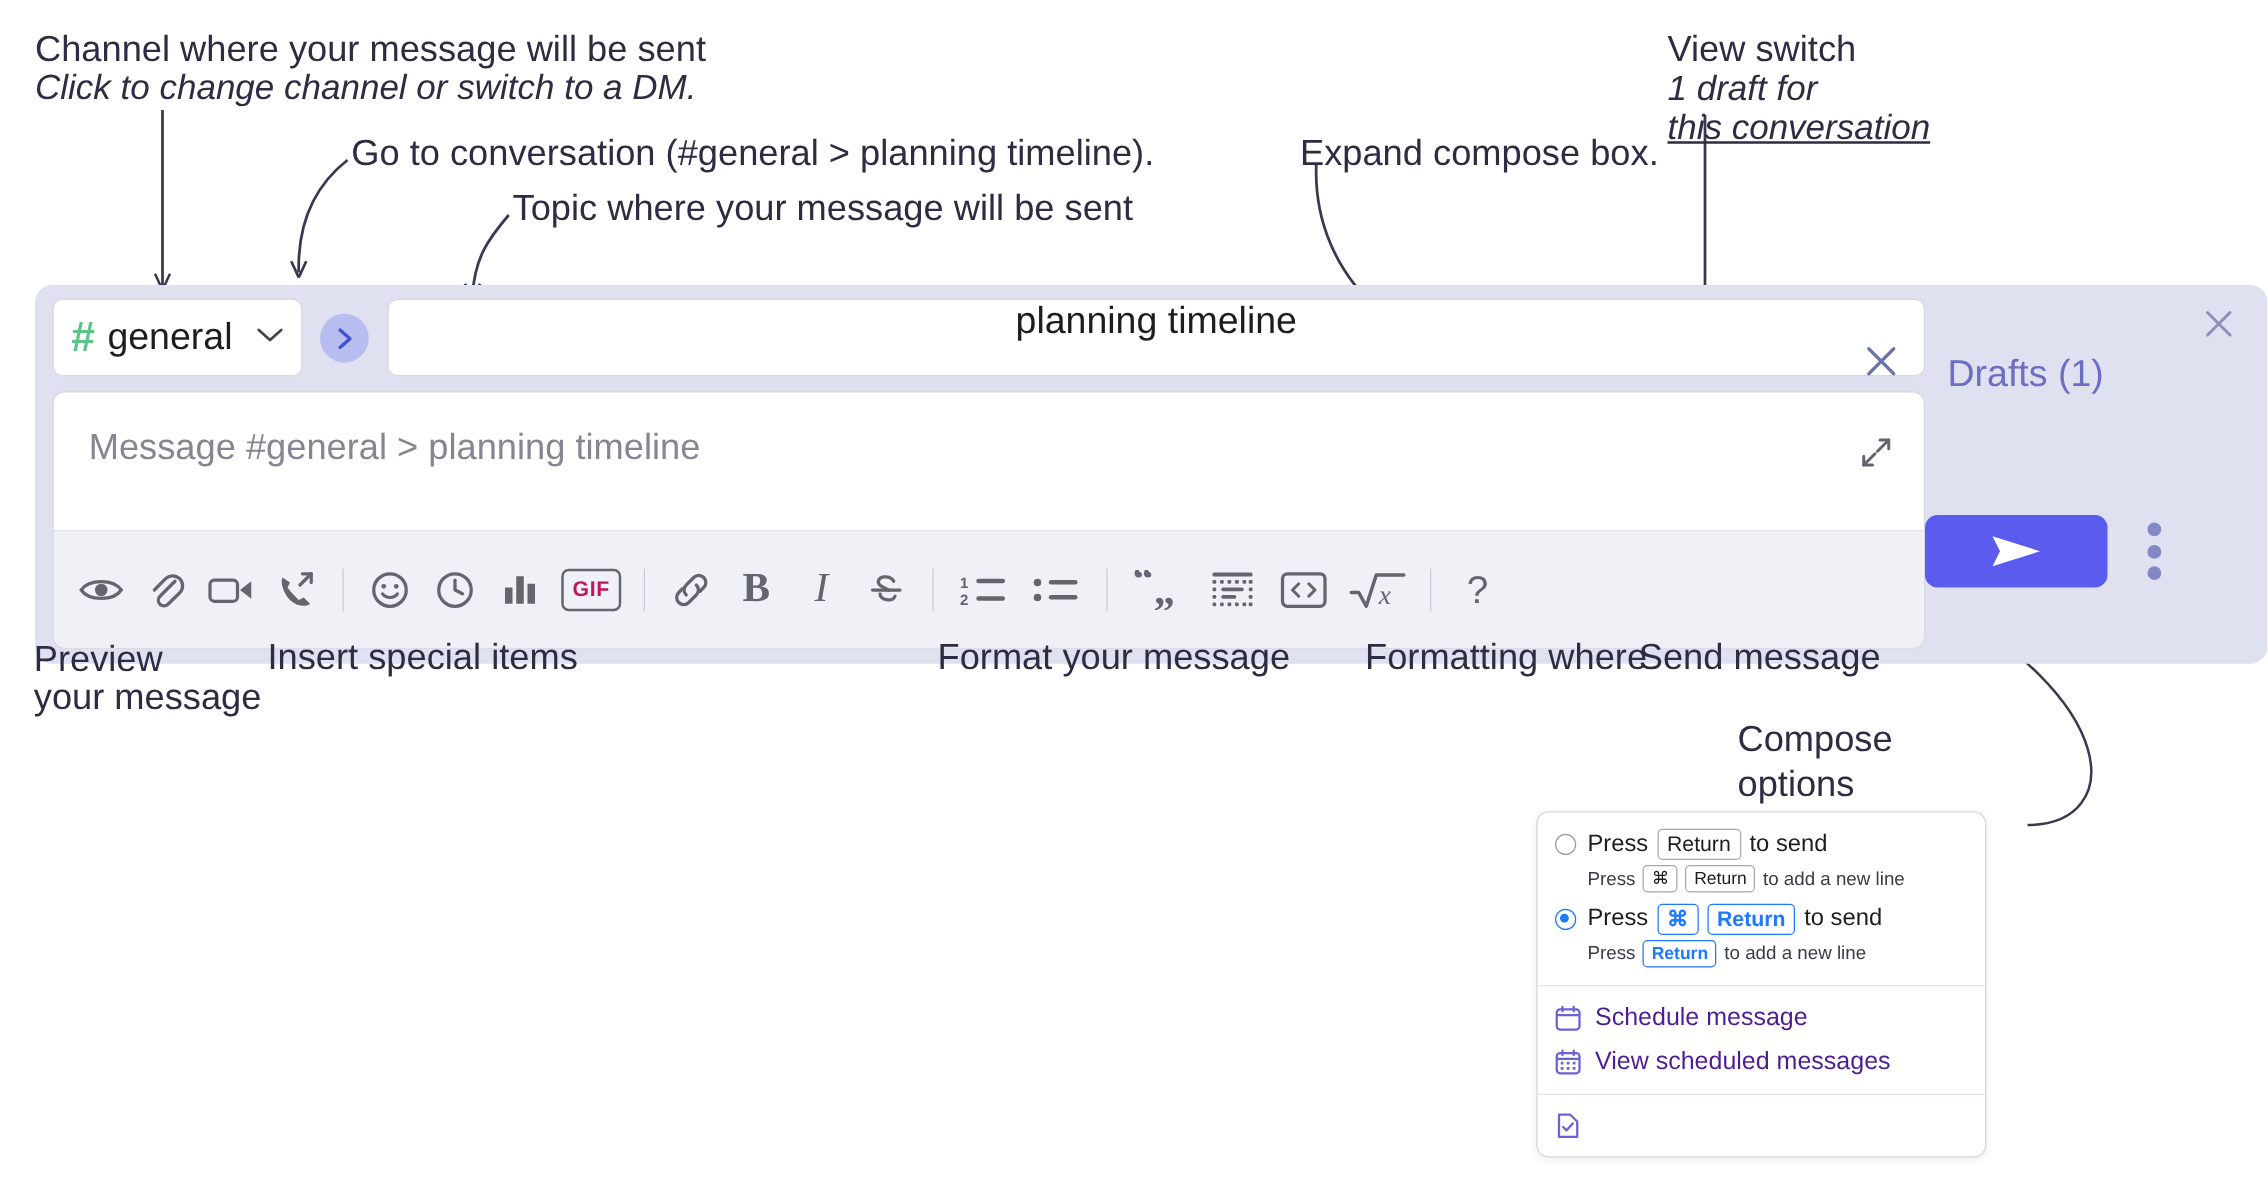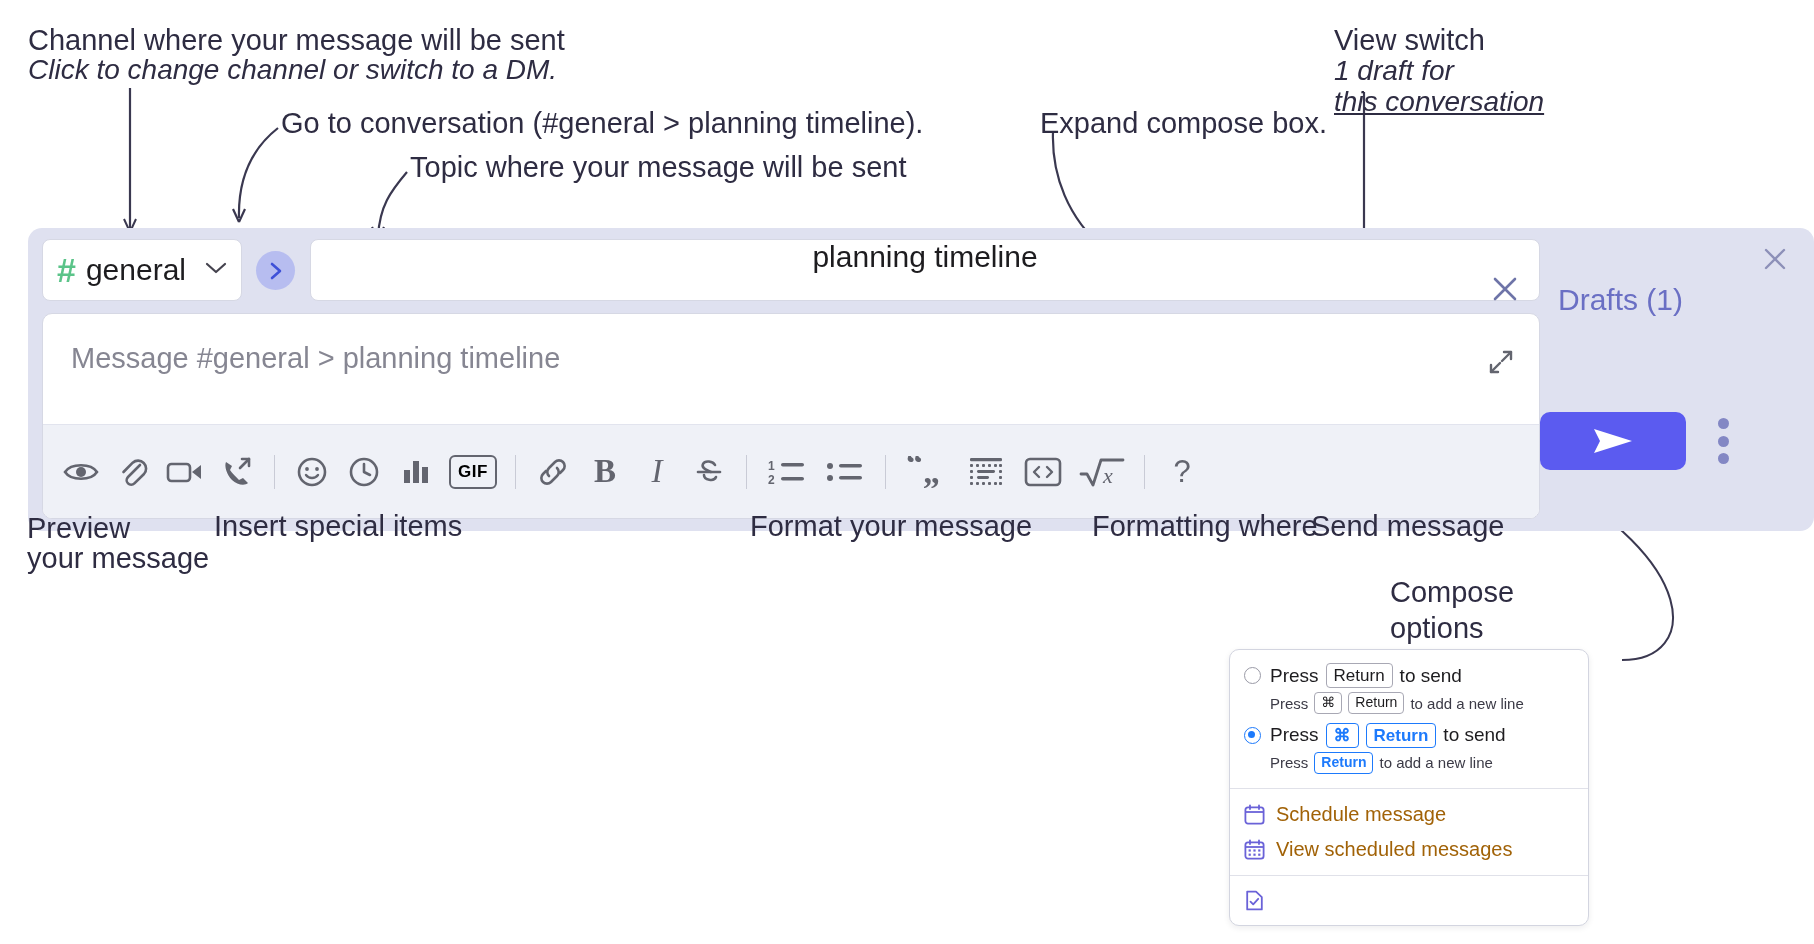--- a/index.html
+++ b/index.html
@@ -67,21 +67,21 @@
     position:absolute; left:0; bottom:0; right:0; height:94px;
     background:#eff1f7; border-top:1px solid #e2e4ee;
     display:flex; align-items:center; padding:0 12px; gap:0;
   }
   .tb { width:52px; height:52px; display:flex; align-items:center; justify-content:center; cursor:pointer; flex:0 0 auto; }
   .tb svg { display:block; }
   .tb-sep { width:1px; height:34px; background:#c9cbd6; margin:0 11px; flex:0 0 auto; }
   .gif-box {
     width:48px; height:34px; border:2.6px solid #63656f; border-radius:6px;
     display:flex; align-items:center; justify-content:center;
-    font-size:17px; font-weight:bold; color:#000000; letter-spacing:0.5px;
+    font-size:17px; font-weight:bold; color:#be185d; letter-spacing:0.5px;
     font-family:"Liberation Sans", sans-serif;
   }
   .tb-bold { font-weight:bold; font-size:33px; color:#63656f; font-family:"Liberation Serif", serif; }
   .tb-ital { font-style:italic; font-size:33px; color:#63656f; font-family:"Liberation Serif", serif; }
   .tb-help { font-size:31px; color:#63656f; }
 
   
   #drafts-link {
     position:absolute; left:1558px; top:283px; font-size:30px; color:#6a6fc4; cursor:pointer;
   }
@@ -113,21 +113,21 @@
   .r-main { font-size:19px; color:#1d1c1f; display:flex; align-items:center; gap:7px; }
   .r-sub { font-size:15px; color:#3b3a46; display:flex; align-items:center; gap:6px; padding:1px 14px 6px 40px; }
   .key {
     display:inline-flex; align-items:center; justify-content:center;
     border:1px solid #a8a8b4; border-radius:4px; background:#fff;
     font-size:17px; color:#1d1c1f; padding:1px 7px; line-height:1.25;
   }
   .r-sub .key { font-size:14px; padding:1px 6px; }
   .key.blue { border-color:#1d7afc; color:#1d7afc; font-weight:bold; }
   .menu-div { height:1px; background:#e0e1e9; margin:8px 0; }
-  .menu-item { display:flex; align-items:center; gap:11px; padding:6px 14px; font-size:20px; color:#a16207; cursor:pointer; }
+  .menu-item { display:flex; align-items:center; gap:11px; padding:6px 14px; font-size:20px; color:#4c1d95; cursor:pointer; }
   .menu-item svg { flex:0 0 auto; }
 </style>
 </head>
 <body>
 
 <svg class="lines">
   <g fill="none" stroke="#3a3850" stroke-width="2.2">
 
     <path d="M130,88 L130,232"></path>
     <path d="M130,232 l-6,-13 M130,232 l6,-13" stroke-width="2" fill="none"></path>

